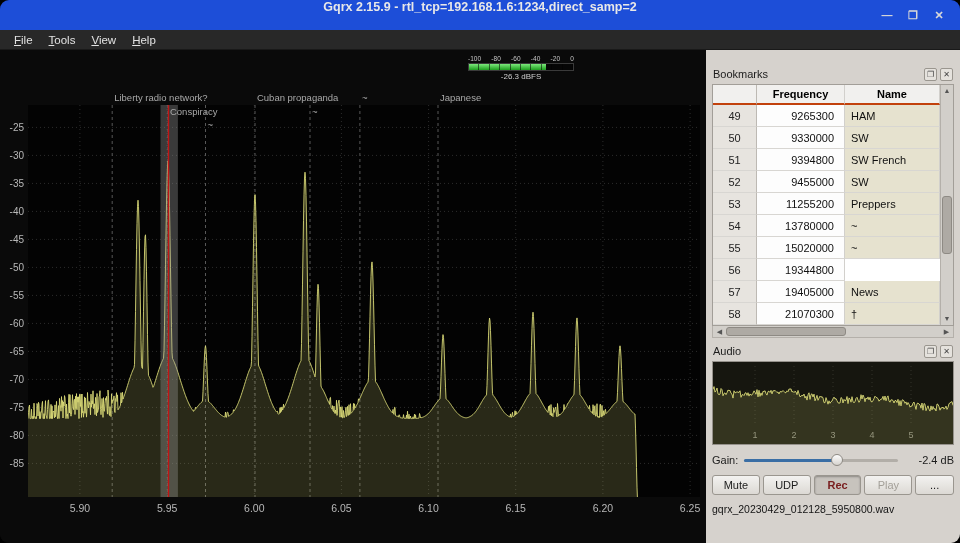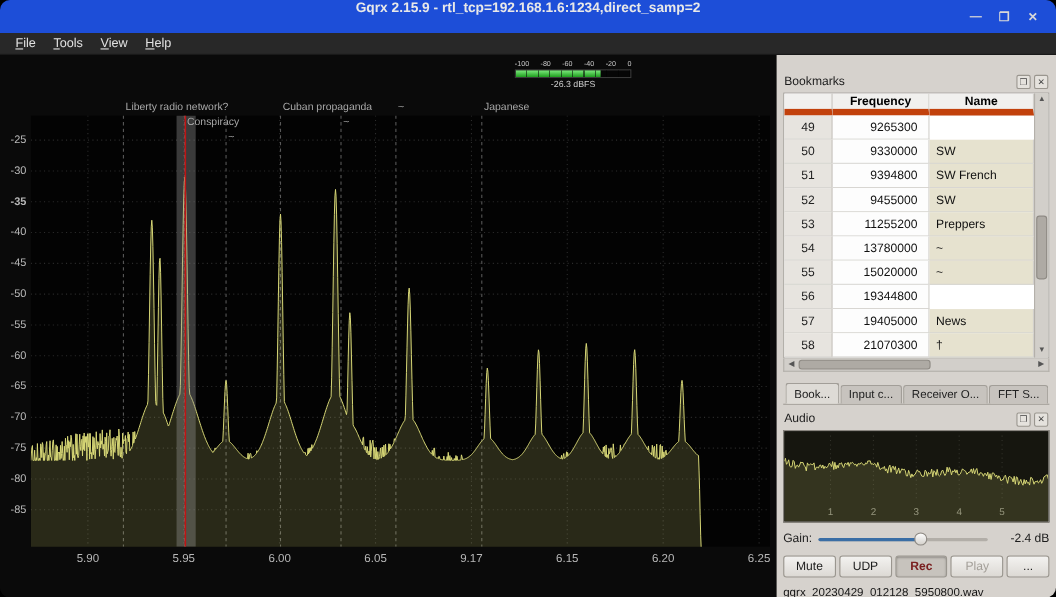--- a/index.html
+++ b/index.html
@@ -49,21 +49,21 @@
 
   .table-wrap { display: flex; border: 1px solid #a29e98; height: 242px; background: #fff; font-size: 11px; }
   .table-main { flex: 1; display: flex; flex-direction: column; overflow: hidden; }
   .trow { display: flex; height: 22px; flex: none; }
   .thead { height: 20px; }
   .cell { display: flex; align-items: center; border-right: 1px solid #d2d0cc; border-bottom: 1px solid #d8d6d2; overflow: hidden; }
   .c-num { width: 44px; background: #e7e4df; justify-content: center; color: #222; border-right: 1px solid #bdb9b3; }
   .c-freq { width: 88px; background: #fdfdfd; justify-content: flex-end; padding-right: 10px; color: #101010; }
   .c-name { flex: 1; background: #e6e2cf; padding-left: 6px; color: #101010; }
   .thead .cell { background: #f1f0ee; font-weight: bold; justify-content: center; padding: 0;
-                 border-bottom: 6px solid #c2410c; color: #000; }
+                 border-bottom: 2px solid #c2410c; color: #000; }
   .vscroll { width: 13px; background: #d2cfca; border-left: 1px solid #b4b0aa; display: flex; flex-direction: column; }
   .varrow { height: 12px; font-size: 7px; color: #555; text-align: center; line-height: 12px; }
   .vtrack { flex: 1; position: relative; }
   .vthumb { position: absolute; left: 1px; right: 1px; top: 46%; height: 58px; background: #aeaaa4;
             border: 1px solid #8e8a84; border-radius: 3px; }
   .hscroll { height: 12px; background: #d2cfca; border: 1px solid #b4b0aa; border-top: none; display: flex; }
   .harrow { width: 13px; font-size: 7px; color: #555; text-align: center; line-height: 11px; }
   .htrack { flex: 1; position: relative; }
   .hthumb { position: absolute; top: 1px; bottom: 1px; left: 0; width: 56%; background: #aeaaa4;
             border: 1px solid #8e8a84; border-radius: 3px; }
@@ -170,36 +170,36 @@
         </svg>
     <div class="tag" style="left: 114.196px; top: 42px;">Liberty radio network?</div>
         <div class="tag" style="left: 169.978px; top: 55.5px;">Conspiracy</div>
         <div class="tag" style="left: 207.457px; top: 69px;">~</div>
         <div class="tag" style="left: 256.963px; top: 42px;">Cuban propaganda</div>
         <div class="tag" style="left: 312.048px; top: 55.5px;">~</div>
         <div class="tag" style="left: 361.904px; top: 42px;">~</div>
         <div class="tag" style="left: 439.998px; top: 42px;">Japanese</div>
         <div class="ylab" style="top: 71.9px;">-25</div>
         <div class="ylab" style="top: 99.9px;">-30</div>
-        <div class="ylab" style="top: 127.9px; font-weight: bold;">-35</div>
+        <div class="ylab" style="top: 127.9px;">-35</div>
         <div class="ylab" style="top: 155.9px;">-40</div>
         <div class="ylab" style="top: 183.9px;">-45</div>
         <div class="ylab" style="top: 211.9px;">-50</div>
         <div class="ylab" style="top: 239.9px;">-55</div>
         <div class="ylab" style="top: 267.9px;">-60</div>
         <div class="ylab" style="top: 295.9px;">-65</div>
         <div class="ylab" style="top: 323.9px;">-70</div>
         <div class="ylab" style="top: 351.9px;">-75</div>
         <div class="ylab" style="top: 379.9px;">-80</div>
         <div class="ylab" style="top: 407.9px;">-85</div>
         <div class="xlab" style="left: 79.9471px; top: 452px;">5.90</div>
         <div class="xlab" style="left: 167.107px; top: 452px;">5.95</div>
         <div class="xlab" style="left: 254.266px; top: 452px;">6.00</div>
         <div class="xlab" style="left: 341.426px; top: 452px;">6.05</div>
-        <div class="xlab" style="left: 428.585px; top: 452px;">9.17</div>
+        <div class="xlab" style="left: 428.585px; top: 452px;">6.10</div>
         <div class="xlab" style="left: 515.745px; top: 452px;">6.15</div>
         <div class="xlab" style="left: 602.904px; top: 452px;">6.20</div>
         <div class="xlab" style="left: 690.064px; top: 452px;">6.25</div>
       </div>
 
     <div class="right">
       <div class="panel-header">
         <span>Bookmarks</span>
         <span class="spacer"></span>
         <span class="ph-btn">❐</span>
@@ -210,20 +210,21 @@
         <div class="table-main">
           <div class="trow thead">
             <div class="cell c-num"></div>
             <div class="cell c-freq">Frequency</div>
             <div class="cell c-name">Name</div>
           </div>
           <div>
               <div class="trow">
                 <div class="cell c-num">49</div>
                 <div class="cell c-freq">9265300</div>
+                <div class="cell c-name">HAM</div>
               </div>
               <div class="trow">
                 <div class="cell c-num">50</div>
                 <div class="cell c-freq">9330000</div>
                 <div class="cell c-name">SW</div>
               </div>
               <div class="trow">
                 <div class="cell c-num">51</div>
                 <div class="cell c-freq">9394800</div>
                 <div class="cell c-name">SW French</div>
@@ -273,26 +274,20 @@
         </div>
       </div>
       <div class="hscroll">
         <div class="harrow">◀</div>
         <div class="htrack">
             <div class="hthumb"></div>
           </div>
         <div class="harrow">▶</div>
       </div>
 
-      <div class="tabs">
-          <div class="tab active">Book...</div>
-          <div class="tab">Input c...</div>
-          <div class="tab">Receiver O...</div>
-          <div class="tab">FFT S...</div>
-        </div>
 
       <div class="panel-header audio-h">
         <span>Audio</span>
         <span class="spacer"></span>
         <span class="ph-btn">❐</span>
         <span class="ph-btn">✕</span>
       </div>
 
       <div class="audio-display">
         <svg id="audiosvg" width="240" height="82">

